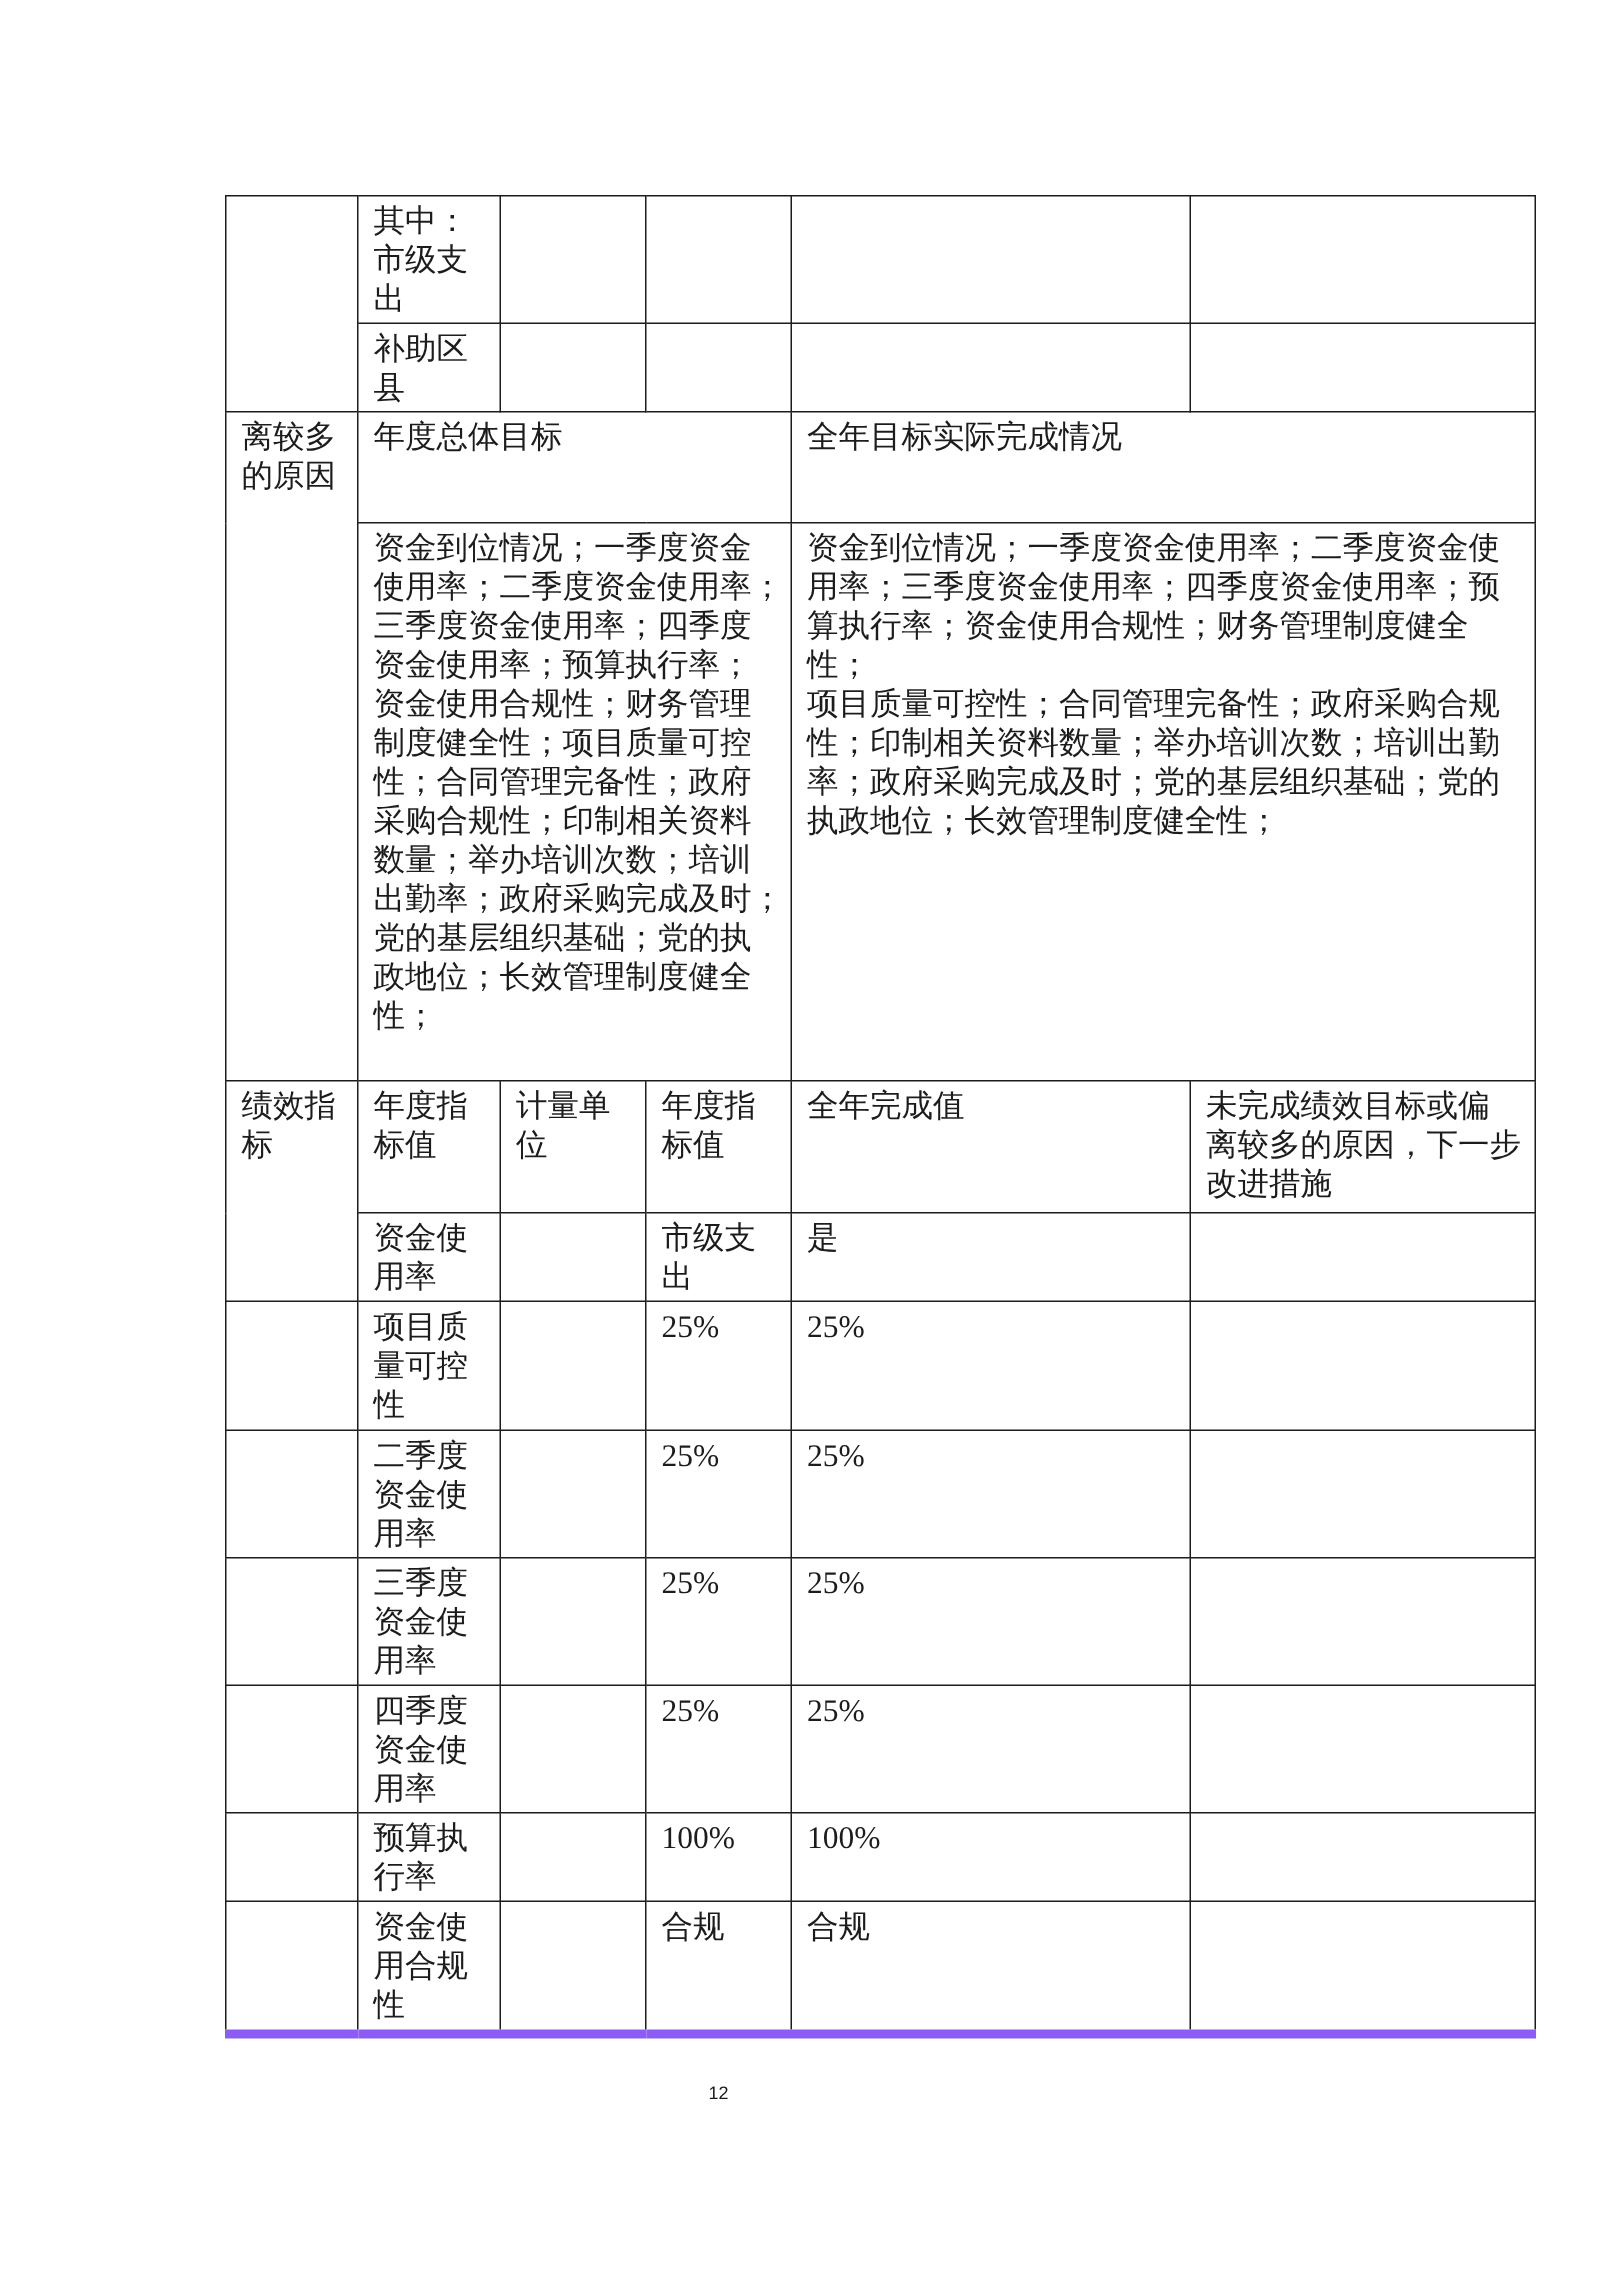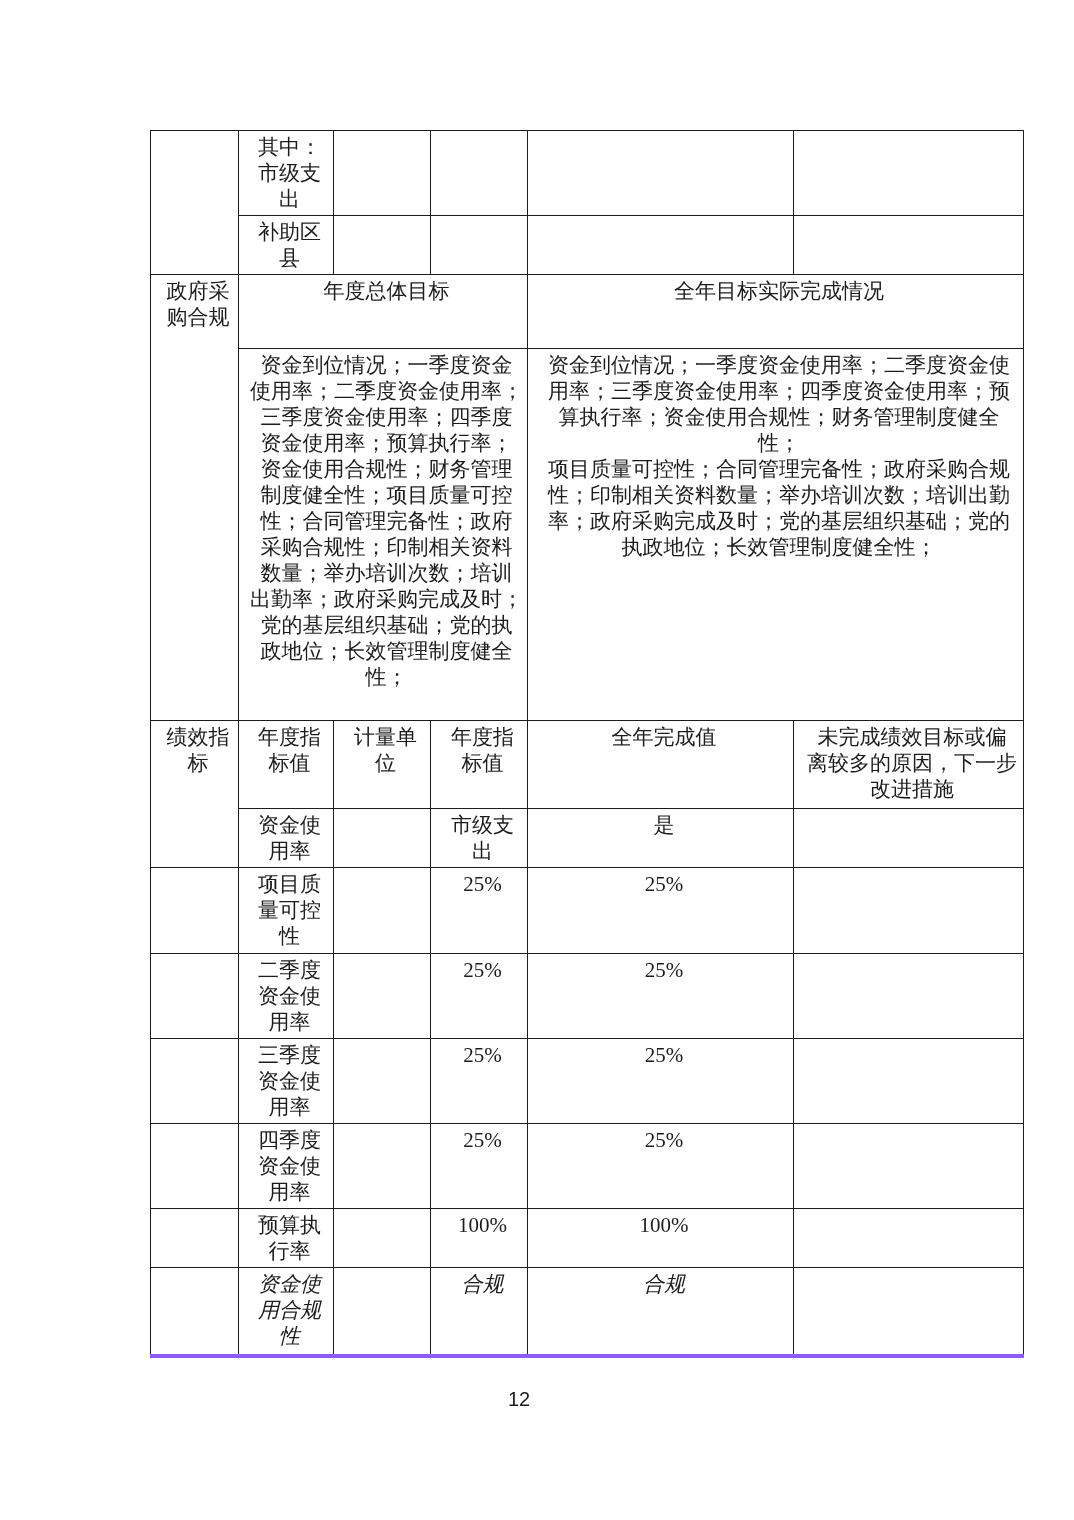--- a/index.html
+++ b/index.html
@@ -15,54 +15,51 @@
     font-family: "Liberation Serif", "DejaVu Serif", serif;
     color: #1c1c1c;
   }
   table.doc-table {
     position: absolute;
     left: 150px;
     top: 130px;
     width: 873px;
     border-collapse: collapse;
     table-layout: fixed;
-    text-align: center;
   }
   table.doc-table td {
     border: 1px solid #1c1c1c;
     vertical-align: top;
     padding: 3px 3px 3px 10px;
     font-size: 21px;
     line-height: 26px;
     overflow: hidden;
     word-break: break-all;
   }
   table.doc-table tr.row-last td {
-    border-bottom: 4px solid #8b5cf6;
-    font-style: italic;
+    border-bottom: 6px solid #8b5cf6;
   }
   td.pre {
     white-space: pre-line;
   }
   td.long {
     padding: 4px 2px 2px 8px;
     line-height: 28px;
     margin-top: 20px;
   }
   .page-num {
     position: absolute;
     top: 1388px;
     left: 0;
     width: 928px;
     text-align: center;
     text-indent: 30px;
     font-family: "Liberation Sans", "DejaVu Sans", sans-serif;
-    font-size: 20px;
+    font-size: 12px;
     color: #1c1c1c;
-    margin-left: 40px;
   }
 </style>
 </head>
 <body>
 
 <div>
 
   <table class="doc-table">
     <colgroup>
       <col style="width:88px">
@@ -84,21 +81,21 @@
       </tr>
       <tr style="height:56px">
         <td>补助区县</td>
         <td></td>
         <td></td>
         <td></td>
         <td></td>
       </tr>
 
       <tr style="height:74px">
-        <td rowspan="2">政府采购合规</td>
+        <td rowspan="2">离较多的原因</td>
         <td colspan="3">年度总体目标</td>
         <td colspan="2">全年目标实际完成情况</td>
       </tr>
       <tr style="height:372px">
         <td colspan="3" class="long pre">资金到位情况；一季度资金
 使用率；二季度资金使用率；
 三季度资金使用率；四季度
 资金使用率；预算执行率；
 资金使用合规性；财务管理
 制度健全性；项目质量可控

